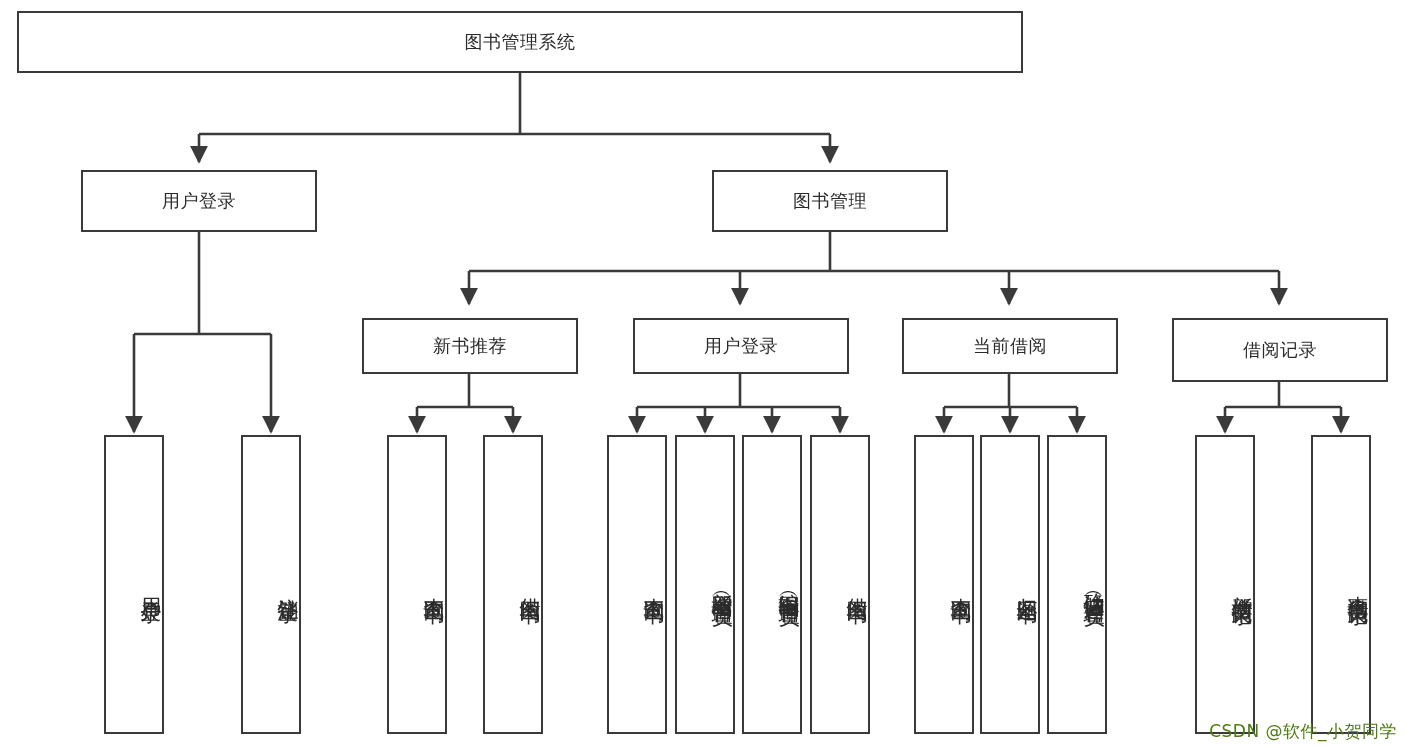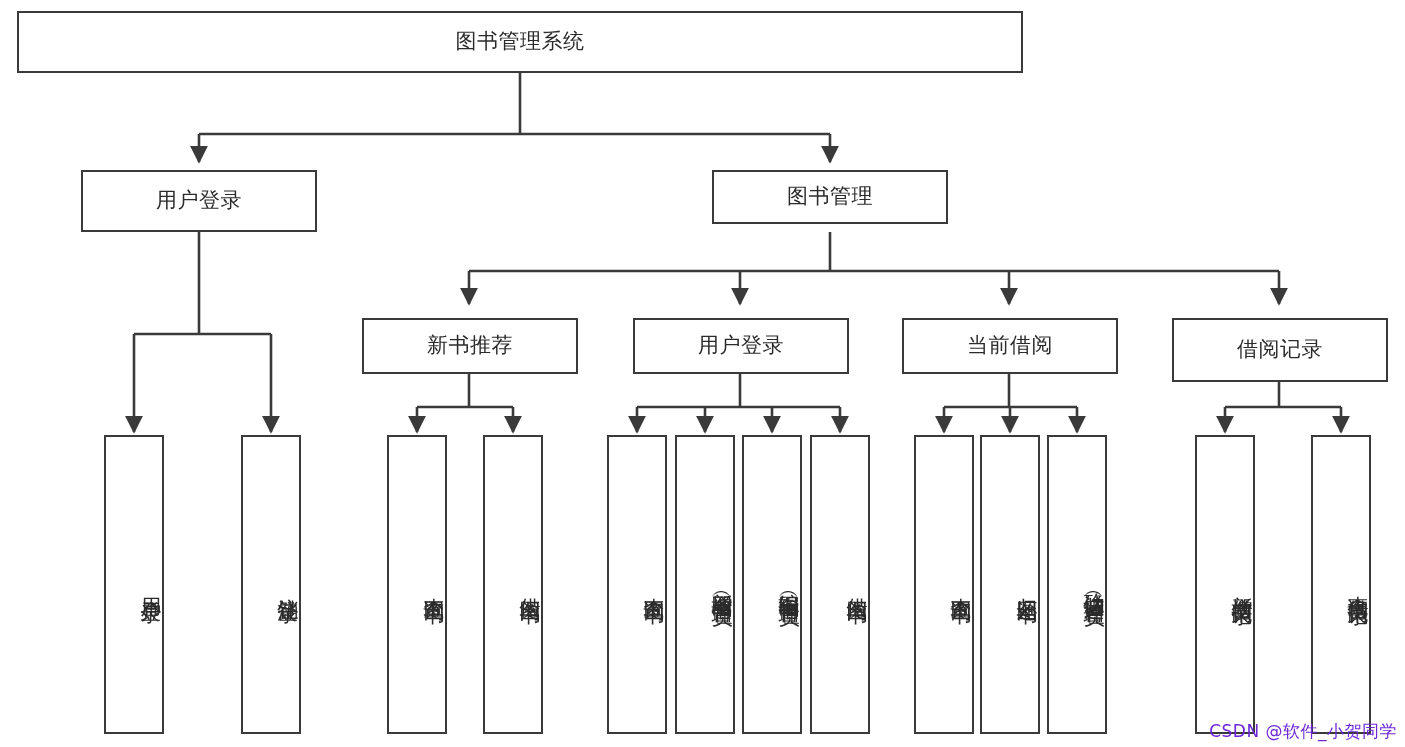--- a/index.html
+++ b/index.html
@@ -30,21 +30,21 @@
     border: 2px solid #3a3a3a;
     background: #ffffff;
     display: flex;
     align-items: center;
     justify-content: center;
     color: #2b2b2b;
     line-height: 1.12;
     text-align: center;
   }
   .node.horiz {
-    font-size: 21px;
+    font-size: 18px;
     letter-spacing: 0.5px;
   }
   .node.vert {
     writing-mode: vertical-rl;
     text-orientation: upright;
     font-size: 21px;
     letter-spacing: 2px;
     padding: 8px 0;
     align-items: flex-start;
     justify-content: center;
@@ -53,21 +53,21 @@
     align-items: flex-start;
   }
   .node-label {
     display: block;
   }
   .watermark {
     position: absolute;
     right: 8px;
     bottom: 4px;
     font-size: 17px;
-    color: #6d28d9;
+    color: #4d7c0f;
     letter-spacing: 0.5px;
     white-space: nowrap;
     font-family: "DejaVu Sans", "Liberation Sans", sans-serif;
     text-align: right;
   }
 </style>
 </head>
 <body>
 
 <div id="canvas">
@@ -122,21 +122,21 @@
     </g>
   </svg>
 
   <div class="node horiz" style="left:17px; top:11px; width:1006px; height:62px;">
     <span class="node-label">图书管理系统</span>
   </div>
 
   <div class="node horiz" style="left:81px; top:170px; width:236px; height:62px;">
     <span class="node-label">用户登录</span>
   </div>
-  <div class="node horiz" style="left:712px; top:170px; width:236px; height:54px;">
+  <div class="node horiz" style="left:712px; top:170px; width:236px; height:62px;">
     <span class="node-label">图书管理</span>
   </div>
 
   <div class="node horiz" style="left:362px; top:318px; width:216px; height:56px;">
     <span class="node-label">新书推荐</span>
   </div>
   <div class="node horiz" style="left:633px; top:318px; width:216px; height:56px;">
     <span class="node-label">用户登录</span>
   </div>
   <div class="node horiz" style="left:902px; top:318px; width:216px; height:56px;font-family:Liberation Serif, serif;">

